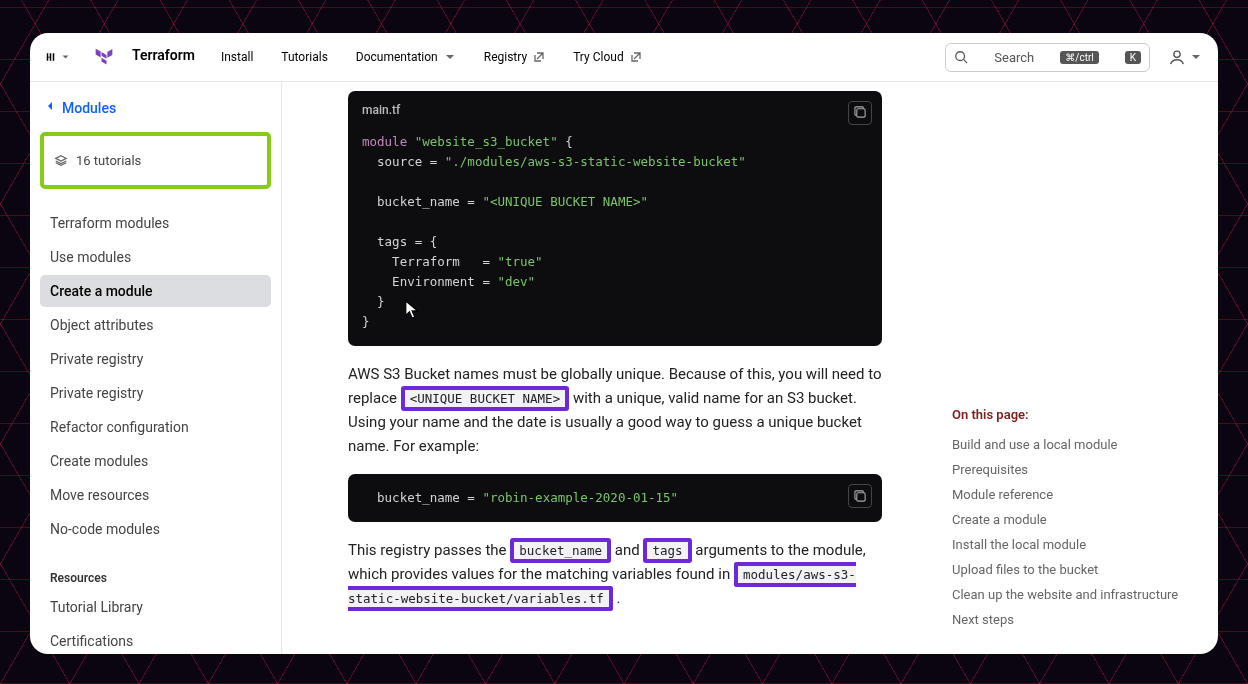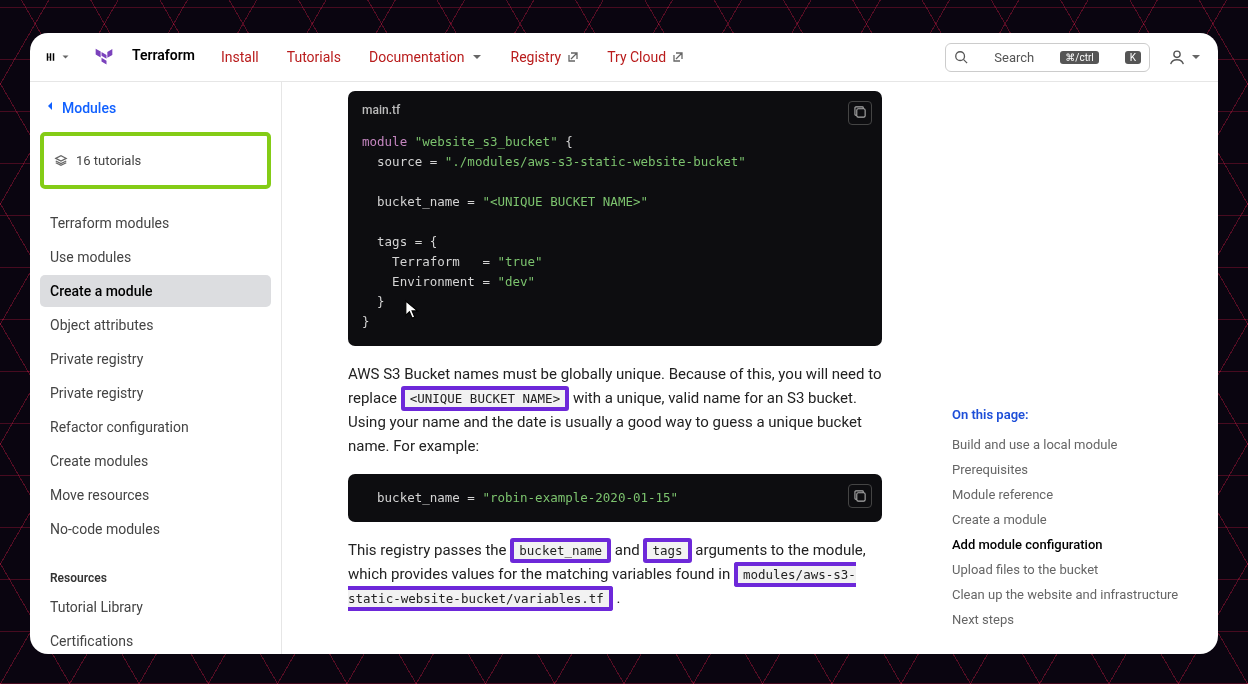--- a/index.html
+++ b/index.html
@@ -53,21 +53,21 @@
     }
     
     .logo-hc { width: 24px; height: 24px; display: flex; align-items: center; gap: 6px; color: #000; }
     .logo-hc svg { width: 20px; height: 20px; }
     .caret { width: 12px; height: 12px; color: #666; }
     
     .tf-brand { display: flex; align-items: flex-start; gap: 18px; margin-left: 16px; }
     .tf-logo { width: 20px; height: 20px; }
     .tf-text { font-weight: 600; font-size: 14px; color: #000; }
     
-    .navlink { font-size: 14px; color: #b91c1c; padding: 0 10px; cursor: pointer; display: flex; align-items: center; gap: 6px; }
+    .navlink { font-size: 12px; color: #000000; padding: 0 10px; cursor: pointer; display: flex; align-items: center; gap: 6px; }
     .navlink:first-of-type { margin-left: 8px; }
     
     .ext-icon { width: 12px; height: 12px; color: #666; }
     
     .spacer { flex: 1; }
     
     .search-box {
       display: flex;
       align-items: center;
       gap: 26px;
@@ -166,21 +166,21 @@
       padding: 1px 5px;
       font-family: 'Menlo', 'Consolas', monospace;
       font-size: 12.5px;
     }
     
     .toc {
       width: 280px;
       padding: 22px 20px;
       font-size: 13px;
     }
-    .toc-title { font-weight: 600; color: #1d4ed8; margin-bottom: 10px; }
+    .toc-title { font-weight: 600; color: #7f1d1d; margin-bottom: 10px; }
     .toc-item { padding: 5px 0; color: #666; cursor: pointer; }
     .toc-item.active { color: #000; font-weight: 500; }
     
     .cursor-arrow {
       position: absolute;
       width: 18px; height: 22px;
       z-index: 10;
       pointer-events: none;
     }
   </style>
@@ -333,21 +333,21 @@
 
       </article>
 
       <nav class="toc">
         <div class="toc-title">On this page:</div>
         <div id="toc-items">
             <div class="toc-item">Build and use a local module</div>
             <div class="toc-item">Prerequisites</div>
             <div class="toc-item">Module reference</div>
             <div class="toc-item">Create a module</div>
-            <div class="toc-item active">Add module configuration</div>
+            <div class="toc-item">Install the local module</div>
             <div class="toc-item">Upload files to the bucket</div>
             <div class="toc-item">Clean up the website and infrastructure</div>
             <div class="toc-item">Next steps</div>
           </div>
       </nav>
     </div>
   </div>
 
   <svg class="cursor-arrow" style="top:266px; left:374px" viewBox="0 0 20 24">
     <path d="M2 2 L2 18 L6 14 L9 21 L12 20 L9 13 L15 13 Z" fill="#fff" stroke="#000" stroke-width="1.3"></path>

